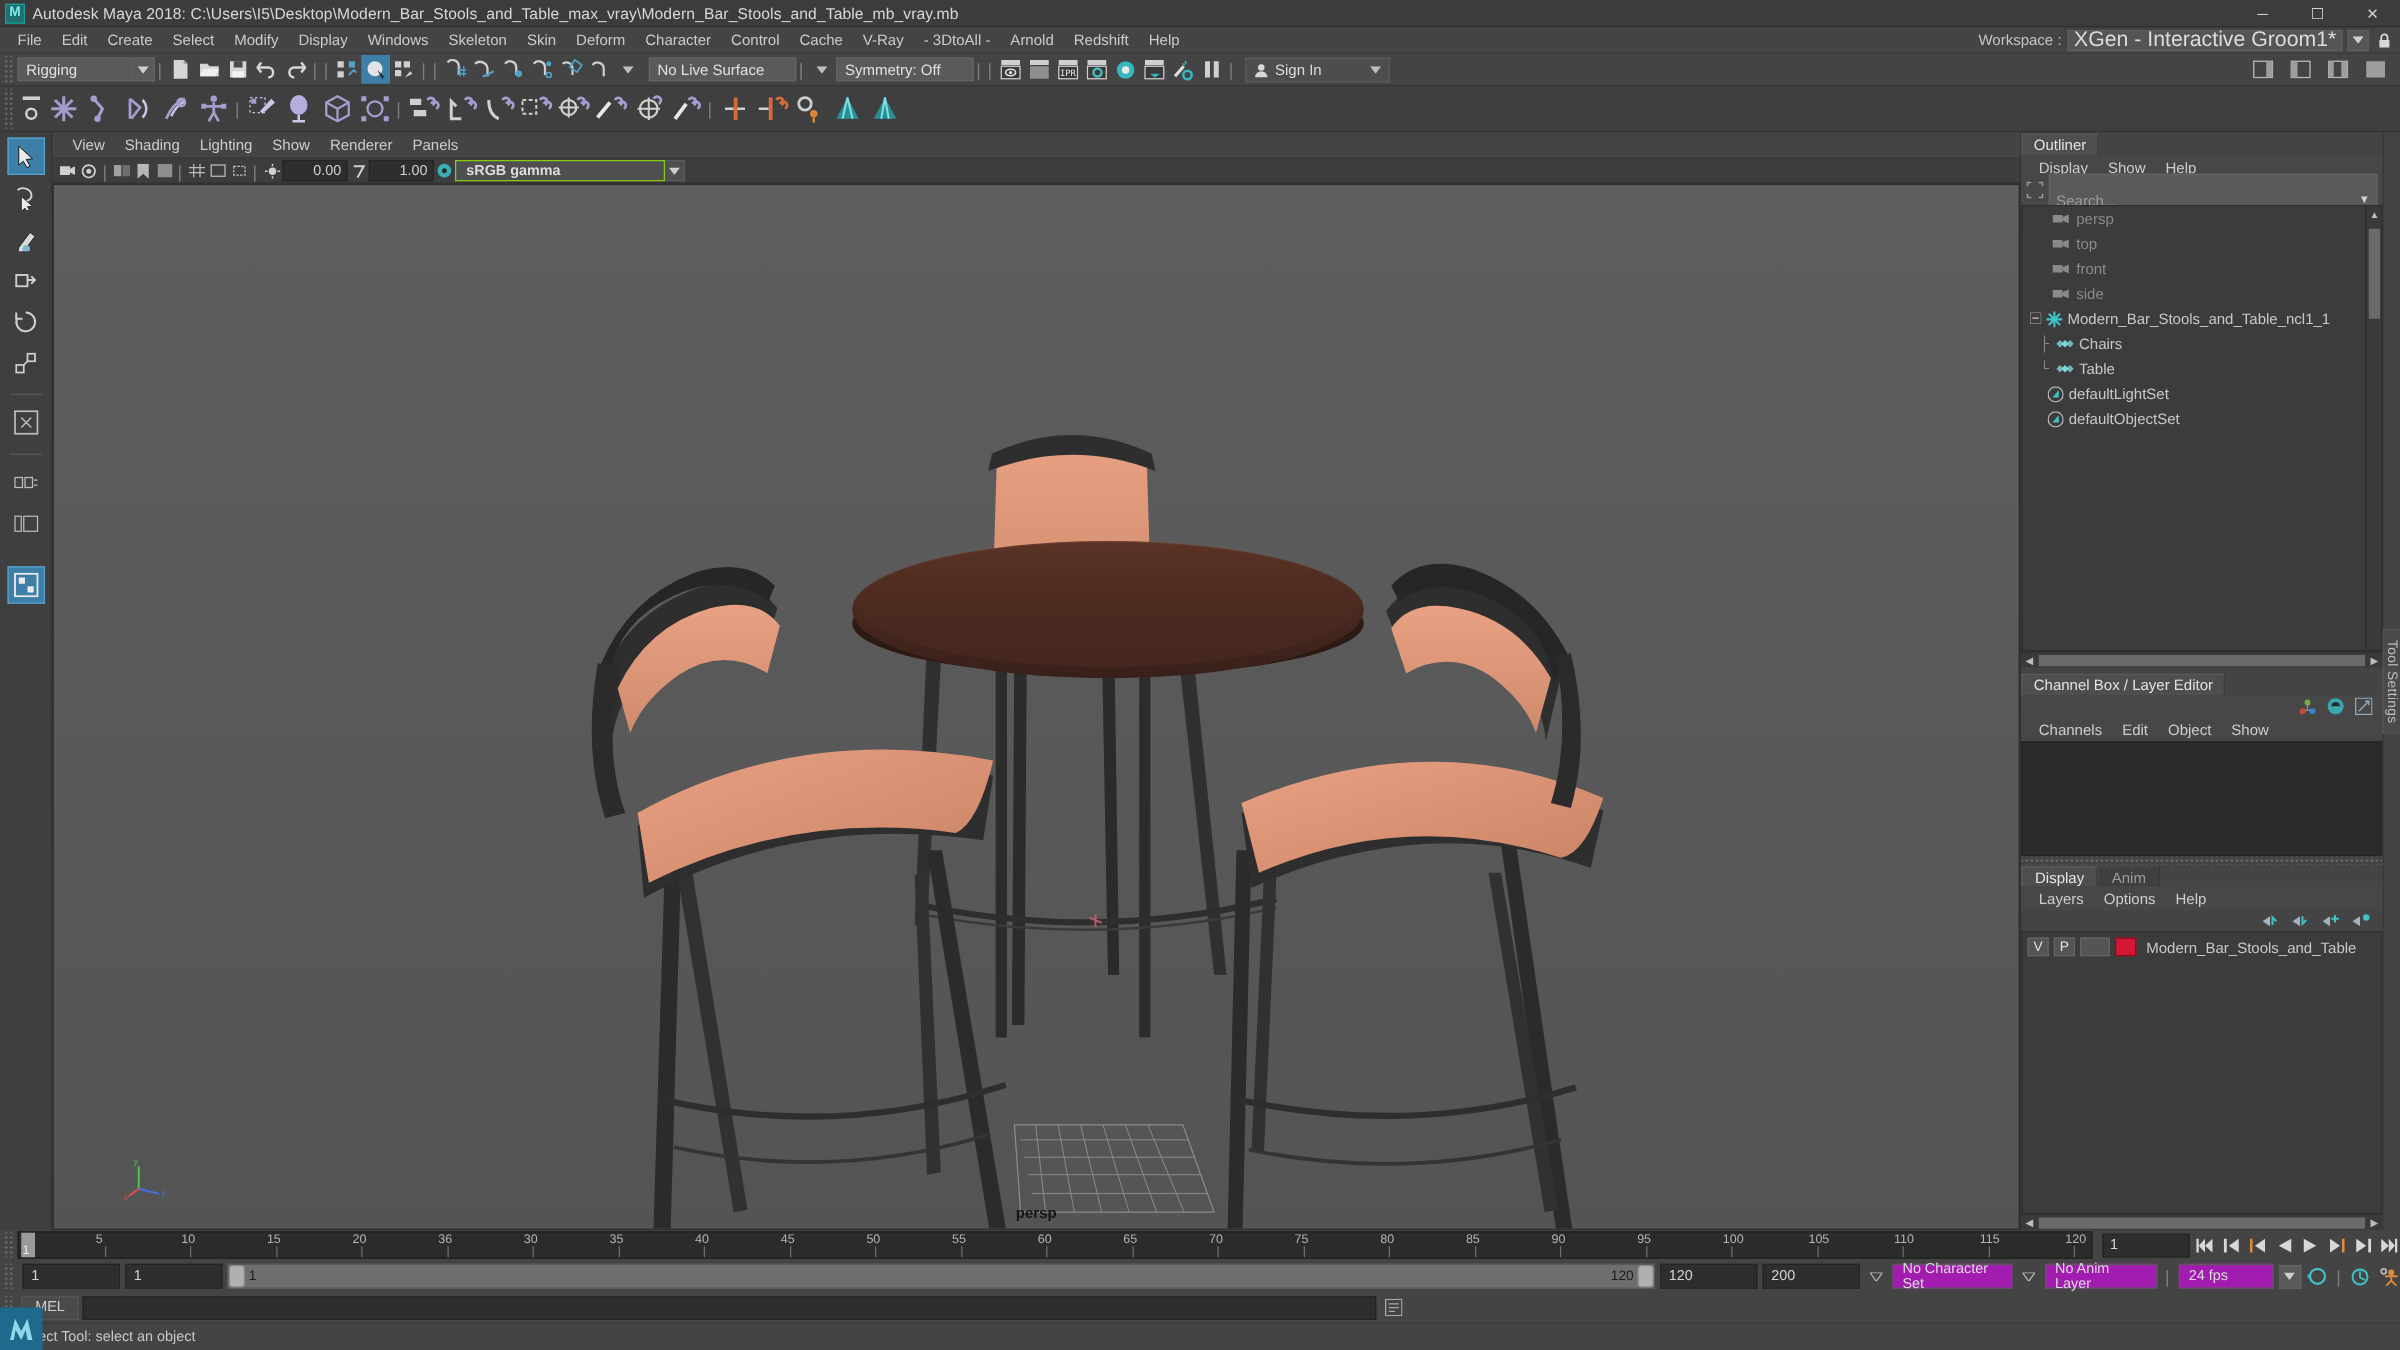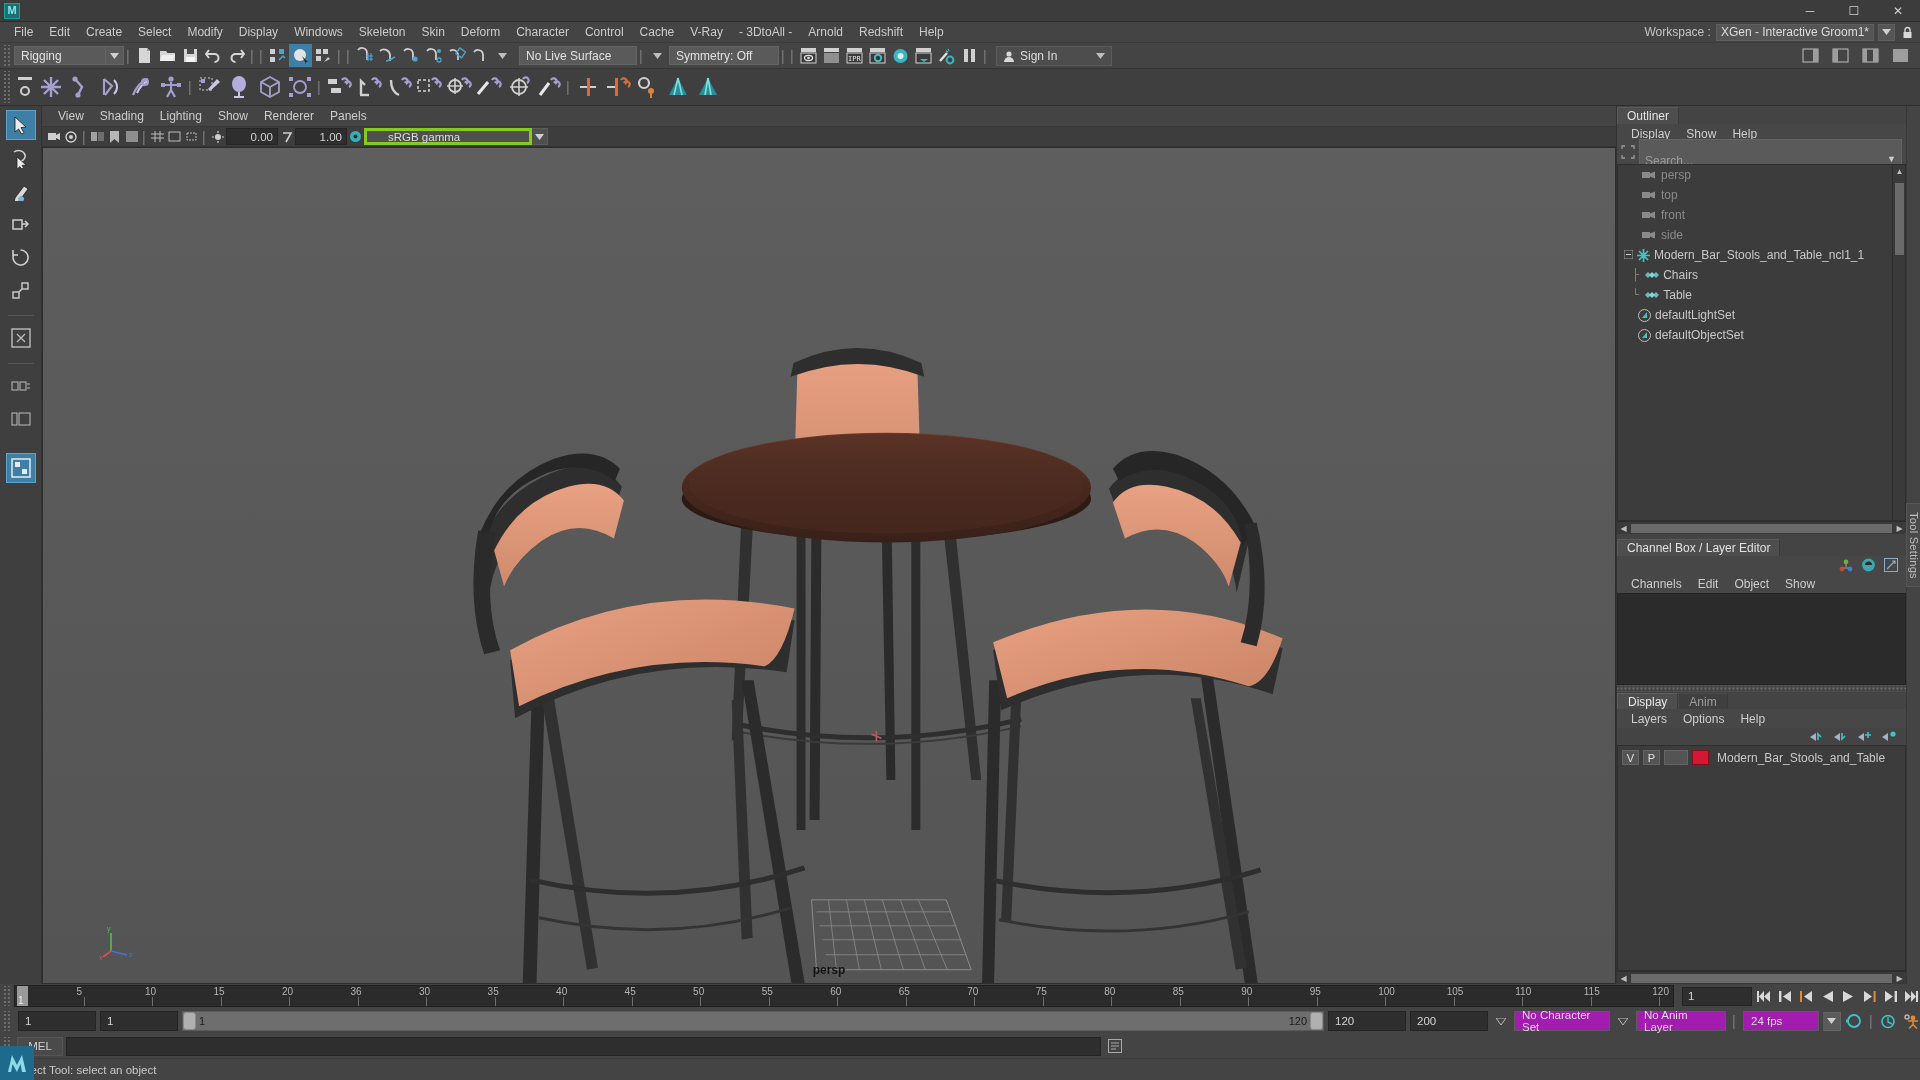--- a/index.html
+++ b/index.html
@@ -34,21 +34,21 @@
     height:20px; background:#444444; display:flex; align-items:center;
     flex:0 0 20px; padding-left:6px; position:relative;
   }
   .menubar .mi {
     padding:2px 8px; font-size:12px; color:#cbcbcb; line-height:16px; white-space:nowrap;
   }
   .ws-wrap { margin-left:auto; display:flex; align-items:center; gap:5px; padding-right:6px; }
   .ws-label{font-size:12px;color:#c4c4c4;}
   .ws-select{
     background:#555555;border:1px solid #5e5e5e;height:17px;min-width:150px;
-    display:flex;align-items:center;padding:0 4px;font-size:12px;color:#dcdcdc;
+    display:flex;align-items:center;padding:0 4px;font-size:17px;color:#dcdcdc;
   }
   .ws-arrow{
     width:17px;height:17px;background:#555;border:1px solid #5e5e5e;margin-left:-1px;
     display:flex;align-items:center;justify-content:center;
   }
   .ws-lock{width:14px;height:17px;display:flex;align-items:center;justify-content:center;}
 
   
   .statusline {
     height:26px;background:#444444;display:flex;align-items:center;flex:0 0 26px;
@@ -104,22 +104,22 @@
   .vp-toolbar{
     height:21px;background:#3d3d3d;display:flex;align-items:center;flex:0 0 21px;
     padding-left:4px;border-top:1px solid #383838;border-bottom:1px solid #333;
   }
   .vicon{width:17px;height:19px;display:flex;align-items:center;justify-content:center;}
   .vfield{
     background:#2e2e2e;border:1px solid #252525;height:17px;width:52px;
     display:flex;align-items:center;justify-content:flex-end;padding-right:4px;font-size:11.5px;color:#d0d0d0;
   }
   .gamma{
-    background:#4f4f4f;border:3px solid #84cc16;height:17px;width:168px;display:flex;align-items:center;
-    padding-left:21px;font-size:11.5px;color:#dcdcdc;
+    background:#4f4f4f;border:1px solid #84cc16;height:17px;width:168px;display:flex;align-items:center;
+    padding-left:8px;font-size:11.5px;color:#dcdcdc;font-weight:bold;
   }
   .gamma-arrow{width:16px;height:17px;background:#4f4f4f;border:1px solid #5b5b5b;border-left:none;
     display:flex;align-items:center;justify-content:center;}
 
   .viewport{
     flex:1 1 auto;position:relative;min-height:0;
     background:linear-gradient(180deg,#5e5e5e 0%, #5a5a5a 40%, #545454 100%);
     border:1px solid #2d2d2d;overflow:hidden;
   }
   .vp-label{
@@ -209,20 +209,21 @@
     padding:8px 1px; letter-spacing:.3px;
   }
 </style>
 </head>
 <body>
 
 <div class="app">
 
   <div class="titlebar">
     <div class="title-logo">M</div>
+    <div class="title-text">Autodesk Maya 2018: C:\Users\I5\Desktop\Modern_Bar_Stools_and_Table_max_vray\Modern_Bar_Stools_and_Table_mb_vray.mb</div>
     <div class="title-btns">
       <div class="title-btn">─</div>
       <div class="title-btn">☐</div>
       <div class="title-btn close">✕</div>
     </div>
   </div>
 
   <div class="menubar">
     <div class="mi">File</div>
     <div class="mi">Edit</div>

